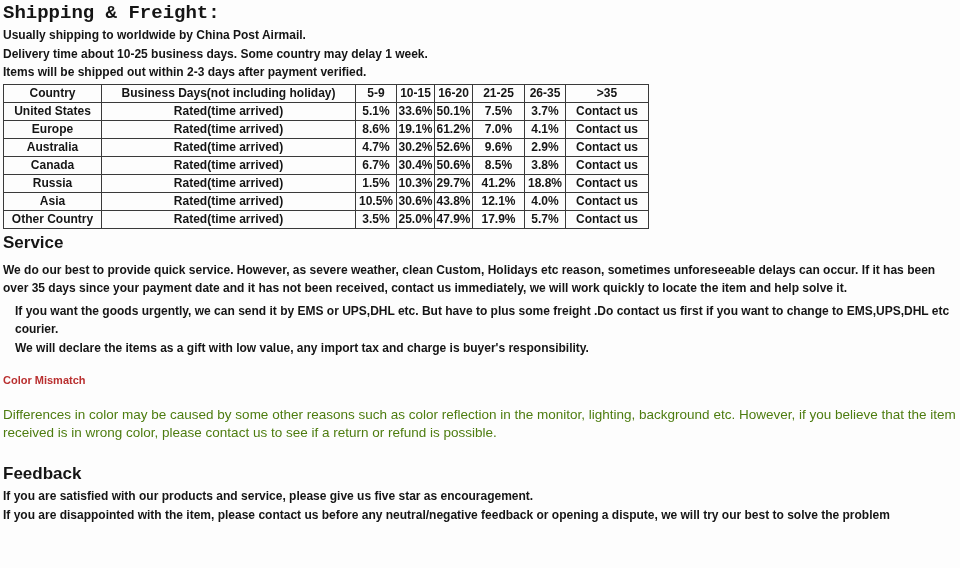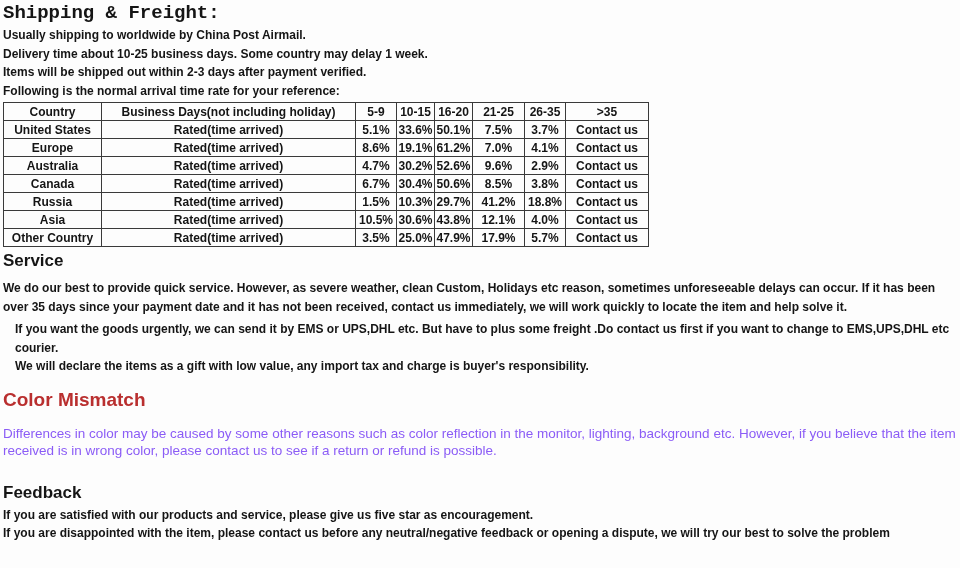--- a/index.html
+++ b/index.html
@@ -49,43 +49,42 @@
   .h-service{font-size:17px;font-weight:bold;margin:4px 0 8px 0;line-height:20px;}
   .para{margin:2px 0 0 0;max-width:957px;}
 
   .h-attention{
     font-size:18px;font-weight:bold;margin:10px 0 0 0;line-height:19px;
     color:var(--attention-red);
   }
   .attention-lines{margin-top:4px;margin-left:12px;}
 
   .h-mismatch{
-    font-size:19px;font-weight:bold;margin:15px 0 0 0;line-height:17px;
+    font-size:11px;font-weight:bold;margin:15px 0 0 0;line-height:17px;
     color:var(--mismatch-red);
   }
   .cm-body{
     margin:17px 0 0 0;font-size:13.5px;font-weight:normal;
-    line-height:17.5px;color:#8b5cf6;max-width:957px;
+    line-height:17.5px;color:#4d7c0f;max-width:957px;
   }
 
   .h-feedback{font-size:17px;font-weight:bold;margin:23px 0 0 0;line-height:20px;}
   .feedback-lines{margin-top:3px;}
 </style>
 </head>
 <body>
 
 <div class="page">
 
   <h1 class="h-shipping">Shipping &amp; Freight:</h1>
 
   <div class="shipping-lines">
     <div class="bline">Usually shipping to worldwide by China Post Airmail.</div>
     <div class="bline">Delivery time about 10-25 business days. Some country may delay 1 week.</div>
     <div class="bline">Items will be shipped out within 2-3 days after payment verified.</div>
-    <div class="bline">Following is the normal arrival time rate for your reference:</div>
   </div>
 
   <table class="rates">
     <colgroup>
       <col class="c0">
         <col class="c1">
         <col class="c2">
         <col class="c3">
       <col class="c4">
         <col class="c5">

